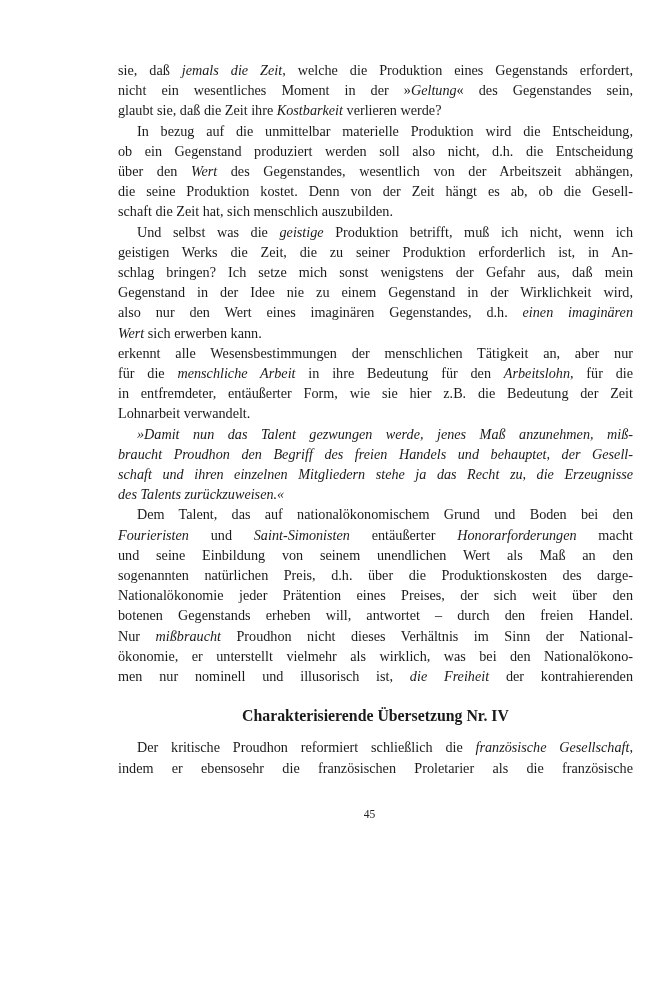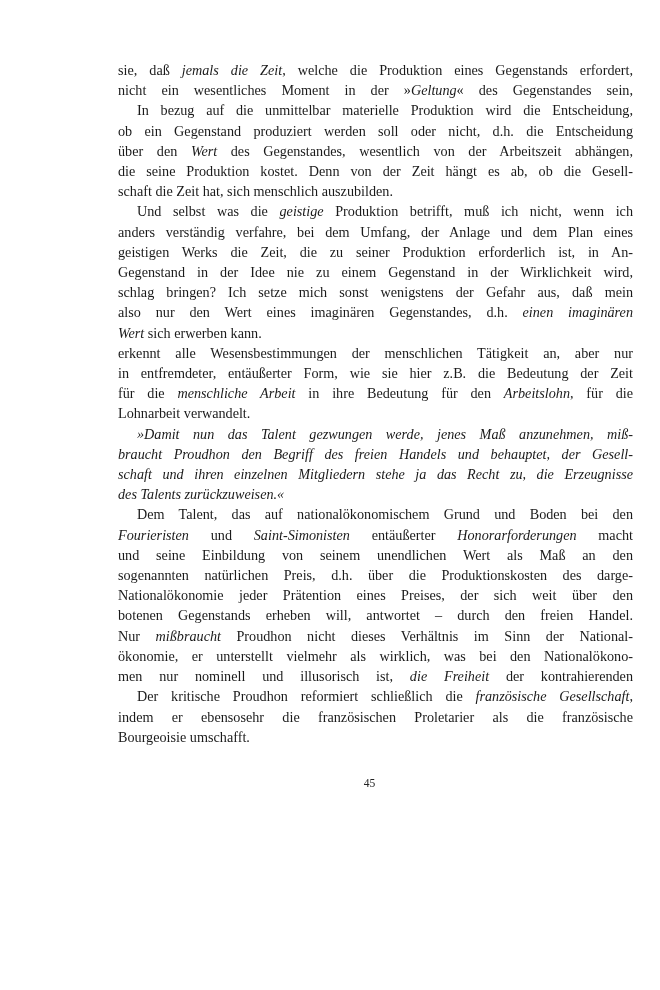--- a/index.html
+++ b/index.html
@@ -56,50 +56,50 @@
   }
 </style>
 </head>
 <body>
 
 <div class="page">
   <div class="text-column">
     <div id="body-lines">
         <div class="line"><span>sie, daß </span><span class="it">jemals die Zeit</span><span>, welche die Produktion eines Gegenstands erfordert,</span></div>
         <div class="line"><span>nicht ein wesentliches Moment in der »</span><span class="it">Geltung</span><span>« des Gegenstandes sein,</span></div>
+        <div class="line final"><span>glaubt sie, daß die Zeit ihre </span><span class="it">Kostbarkeit</span><span> verlieren werde?</span></div>
         <div class="line indent"><span>In bezug auf die unmittelbar materielle Produktion wird die Entscheidung,</span></div>
-        <div class="line"><span>ob ein Gegenstand produziert werden soll oder nicht, d.h. die Entscheidung</span></div>
+        <div class="line"><span>ob ein Gegenstand produziert werden soll also nicht, d.h. die Entscheidung</span></div>
         <div class="line"><span>über den </span><span class="it">Wert</span><span> des Gegenstandes, wesentlich von der Arbeitszeit abhängen,</span></div>
         <div class="line"><span>die seine Produktion kostet. Denn von der Zeit hängt es ab, ob die Gesell-</span></div>
         <div class="line final"><span>schaft die Zeit hat, sich menschlich auszubilden.</span></div>
         <div class="line indent"><span>Und selbst was die </span><span class="it">geistige</span><span> Produktion betrifft, muß ich nicht, wenn ich</span></div>
-        <div class="line"><span>anders verständig verfahre, bei dem Umfang, der Anlage und dem Plan eines</span></div>
         <div class="line"><span>geistigen Werks die Zeit, die zu seiner Produktion erforderlich ist, in An-</span></div>
+        <div class="line"><span>schlag bringen? Ich setze mich sonst wenigstens der Gefahr aus, daß mein</span></div>
         <div class="line"><span>Gegenstand in der Idee nie zu einem Gegenstand in der Wirklichkeit wird,</span></div>
-        <div class="line"><span>schlag bringen? Ich setze mich sonst wenigstens der Gefahr aus, daß mein</span></div>
         <div class="line"><span>also nur den Wert eines imaginären Gegenstandes, d.h. </span><span class="it">einen imaginären</span></div>
         <div class="line final"><span class="it">Wert</span><span> sich erwerben kann.</span></div>
         <div class="line"><span>erkennt alle Wesensbestimmungen der menschlichen Tätigkeit an, aber nur</span></div>
+        <div class="line"><span>für die </span><span class="it">menschliche Arbeit</span><span> in ihre Bedeutung für den </span><span class="it">Arbeitslohn</span><span>, für die</span></div>
         <div class="line"><span>in entfremdeter, entäußerter Form, wie sie hier z.B. die Bedeutung der Zeit</span></div>
-        <div class="line"><span>für die </span><span class="it">menschliche Arbeit</span><span> in ihre Bedeutung für den </span><span class="it">Arbeitslohn</span><span>, für die</span></div>
         <div class="line final"><span>Lohnarbeit verwandelt.</span></div>
         <div class="line indent"><span class="it">»Damit nun das Talent gezwungen werde, jenes Maß anzunehmen, miß-</span></div>
         <div class="line"><span class="it">braucht Proudhon den Begriff des freien Handels und behauptet, der Gesell-</span></div>
         <div class="line"><span class="it">schaft und ihren einzelnen Mitgliedern stehe ja das Recht zu, die Erzeugnisse</span></div>
         <div class="line final"><span class="it">des Talents zurückzuweisen.«</span></div>
         <div class="line indent"><span>Dem Talent, das auf nationalökonomischem Grund und Boden bei den</span></div>
         <div class="line"><span class="it">Fourieristen</span><span> und </span><span class="it">Saint-Simonisten</span><span> entäußerter </span><span class="it">Honorarforderungen</span><span> macht</span></div>
         <div class="line"><span>und seine Einbildung von seinem unendlichen Wert als Maß an den</span></div>
         <div class="line"><span>sogenannten natürlichen Preis, d.h. über die Produktionskosten des darge-</span></div>
         <div class="line"><span>Nationalökonomie jeder Prätention eines Preises, der sich weit über den</span></div>
         <div class="line"><span>botenen Gegenstands erheben will, antwortet – durch den freien Handel.</span></div>
         <div class="line"><span>Nur </span><span class="it">mißbraucht</span><span> Proudhon nicht dieses Verhältnis im Sinn der National-</span></div>
         <div class="line"><span>ökonomie, er unterstellt vielmehr als wirklich, was bei den Nationalökono-</span></div>
         <div class="line"><span>men nur nominell und illusorisch ist, </span><span class="it">die Freiheit</span><span> der kontrahierenden</span></div>
       </div>
+    <div class="heading">Charakterisierende Übersetzung Nr. IV</div>
     <div id="closing-lines">
         <div class="line indent"><span>Der kritische Proudhon reformiert schließlich die </span><span class="it">französische Gesellschaft</span><span>,</span></div>
         <div class="line"><span>indem er ebensosehr die französischen Proletarier als die französische</span></div>
-        <div class="line final"><span>Bourgeoisie umschafft.</span></div>
       </div>
     <div class="page-number">45</div>
   </div>
 </div>
 
 </body></html>

